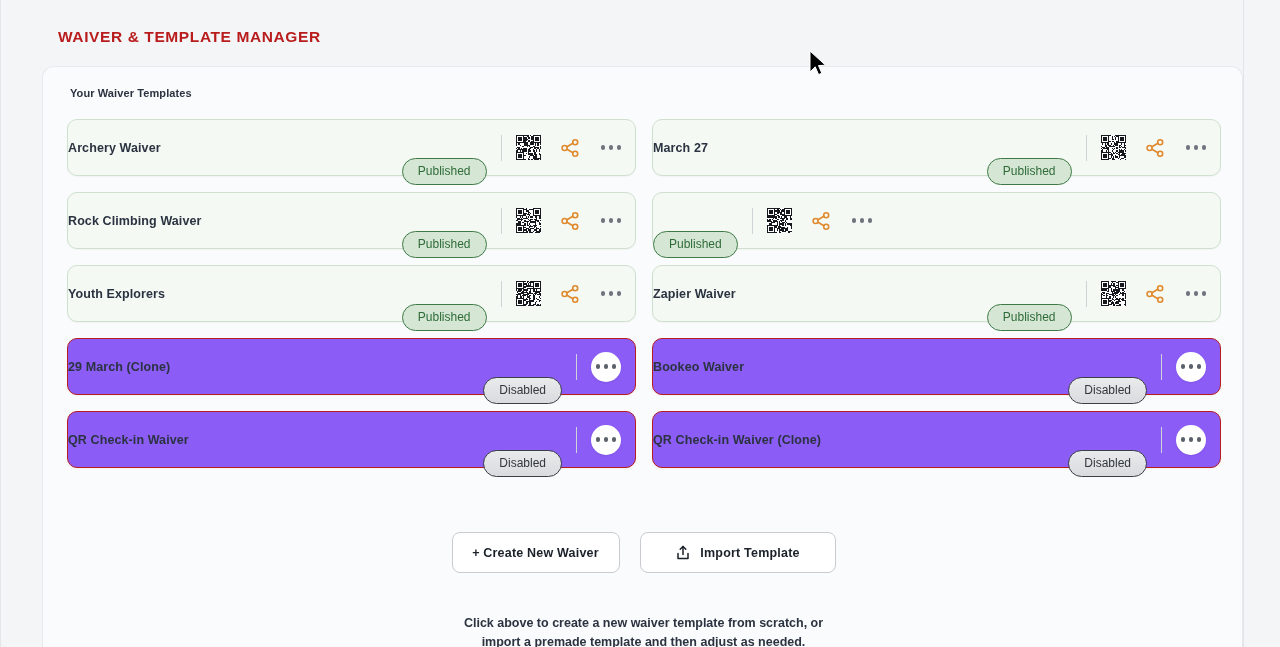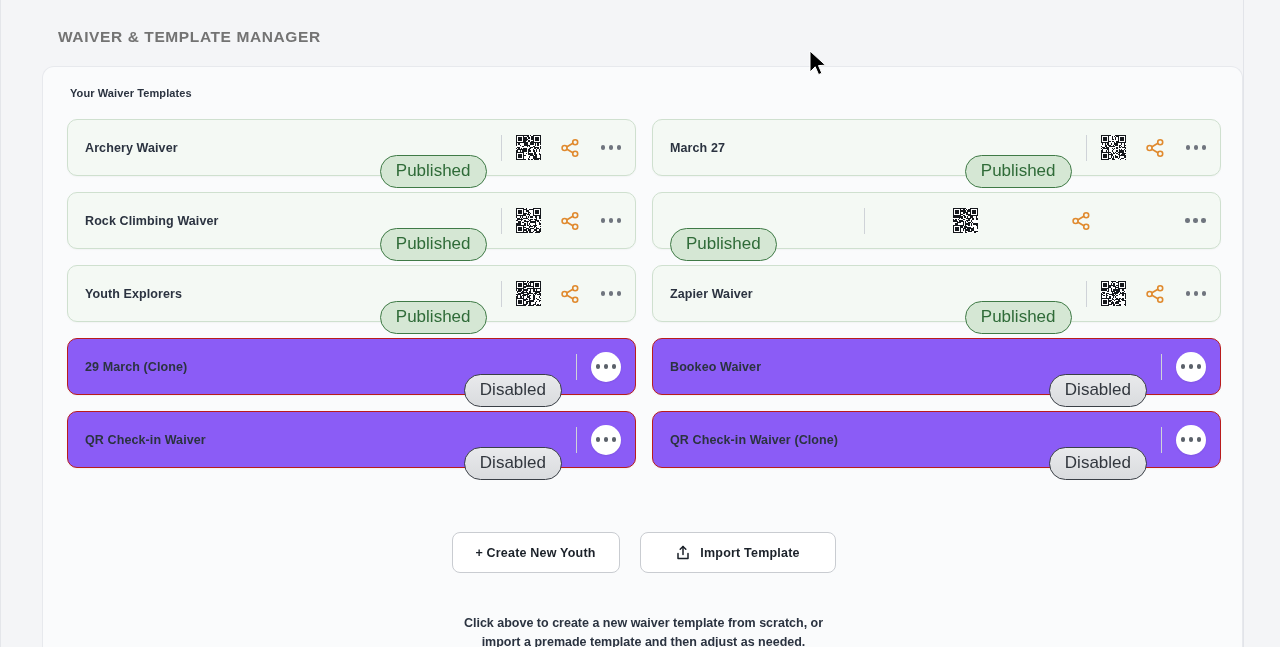--- a/index.html
+++ b/index.html
@@ -26,21 +26,21 @@
     background: #e2e4e9;
   }
 
   .page-title {
     position: absolute;
     left: 58px;
     top: 28px;
     font-size: 15.5px;
     font-weight: 700;
     letter-spacing: 0.6px;
-    color: #737373;
+    color: #b91c1c;
   }
 
   .panel {
     position: absolute;
     left: 42px;
     top: 66px;
     width: 1201px;
     height: 600px;
     background: #fafbfc;
     border: 1px solid #e7e9ed;
@@ -67,23 +67,22 @@
     grid-template-columns: 569px 569px;
     column-gap: 16px;
     row-gap: 16px;
   }
 
   .card {
     height: 57px;
     border-radius: 10px;
     display: flex;
     align-items: center;
-    padding: 0 14px 0 17px;
+    padding: 0 14px 0 0;
     position: relative;
-    justify-content: space-between;
   }
 
   .card.published {
     background: #f4f9f4;
     border: 1px solid #cfe0cf;
     box-shadow: 0 1px 1.5px rgba(40,70,40,0.04);
   }
 
   .card.disabled {
     background: #8b5cf6;
@@ -94,21 +93,21 @@
   .card-name {
     font-size: 12.5px;
     font-weight: 700;
     color: #2b3340;
     flex: 1 1 auto;
     white-space: nowrap;
     letter-spacing: 0.1px;
   }
 
   .badge {
-    font-size: 17px;
+    font-size: 12px;
     font-weight: 400;
     padding: 5px 15px 6px;
     border-radius: 999px;
     white-space: nowrap;
     margin-right: 14px;
     margin-top: 48px;
   }
 
   .badge.published {
     background: #d5e7d4;
@@ -1370,21 +1369,21 @@
         <span class="dots circled">
           <span class="dot"></span>
           <span class="dot"></span>
           <span class="dot"></span>
         </span>
       </div>
     </div>
 
   <div class="actions-bar">
     <button class="btn btn-create">
-      <span>+ Create New Youth</span>
+      <span>+ Create New Waiver</span>
     </button>
     <button class="btn btn-import">
       <span class="upload-icon">
         <svg viewBox="0 0 16 16" width="16" height="16">
           <path d="M8 1.6 L8 9.6" stroke="#1b2129" stroke-width="1.5" fill="none" stroke-linecap="round"></path>
           <path d="M5.2 4.3 L8 1.5 L10.8 4.3" stroke="#1b2129" stroke-width="1.5" fill="none" stroke-linecap="round" stroke-linejoin="round"></path>
           <path d="M3 8.4 L3 13.6 L13 13.6 L13 8.4" stroke="#1b2129" stroke-width="1.5" fill="none" stroke-linecap="round" stroke-linejoin="round"></path>
         </svg>
       </span>
       <span>Import Template</span>

